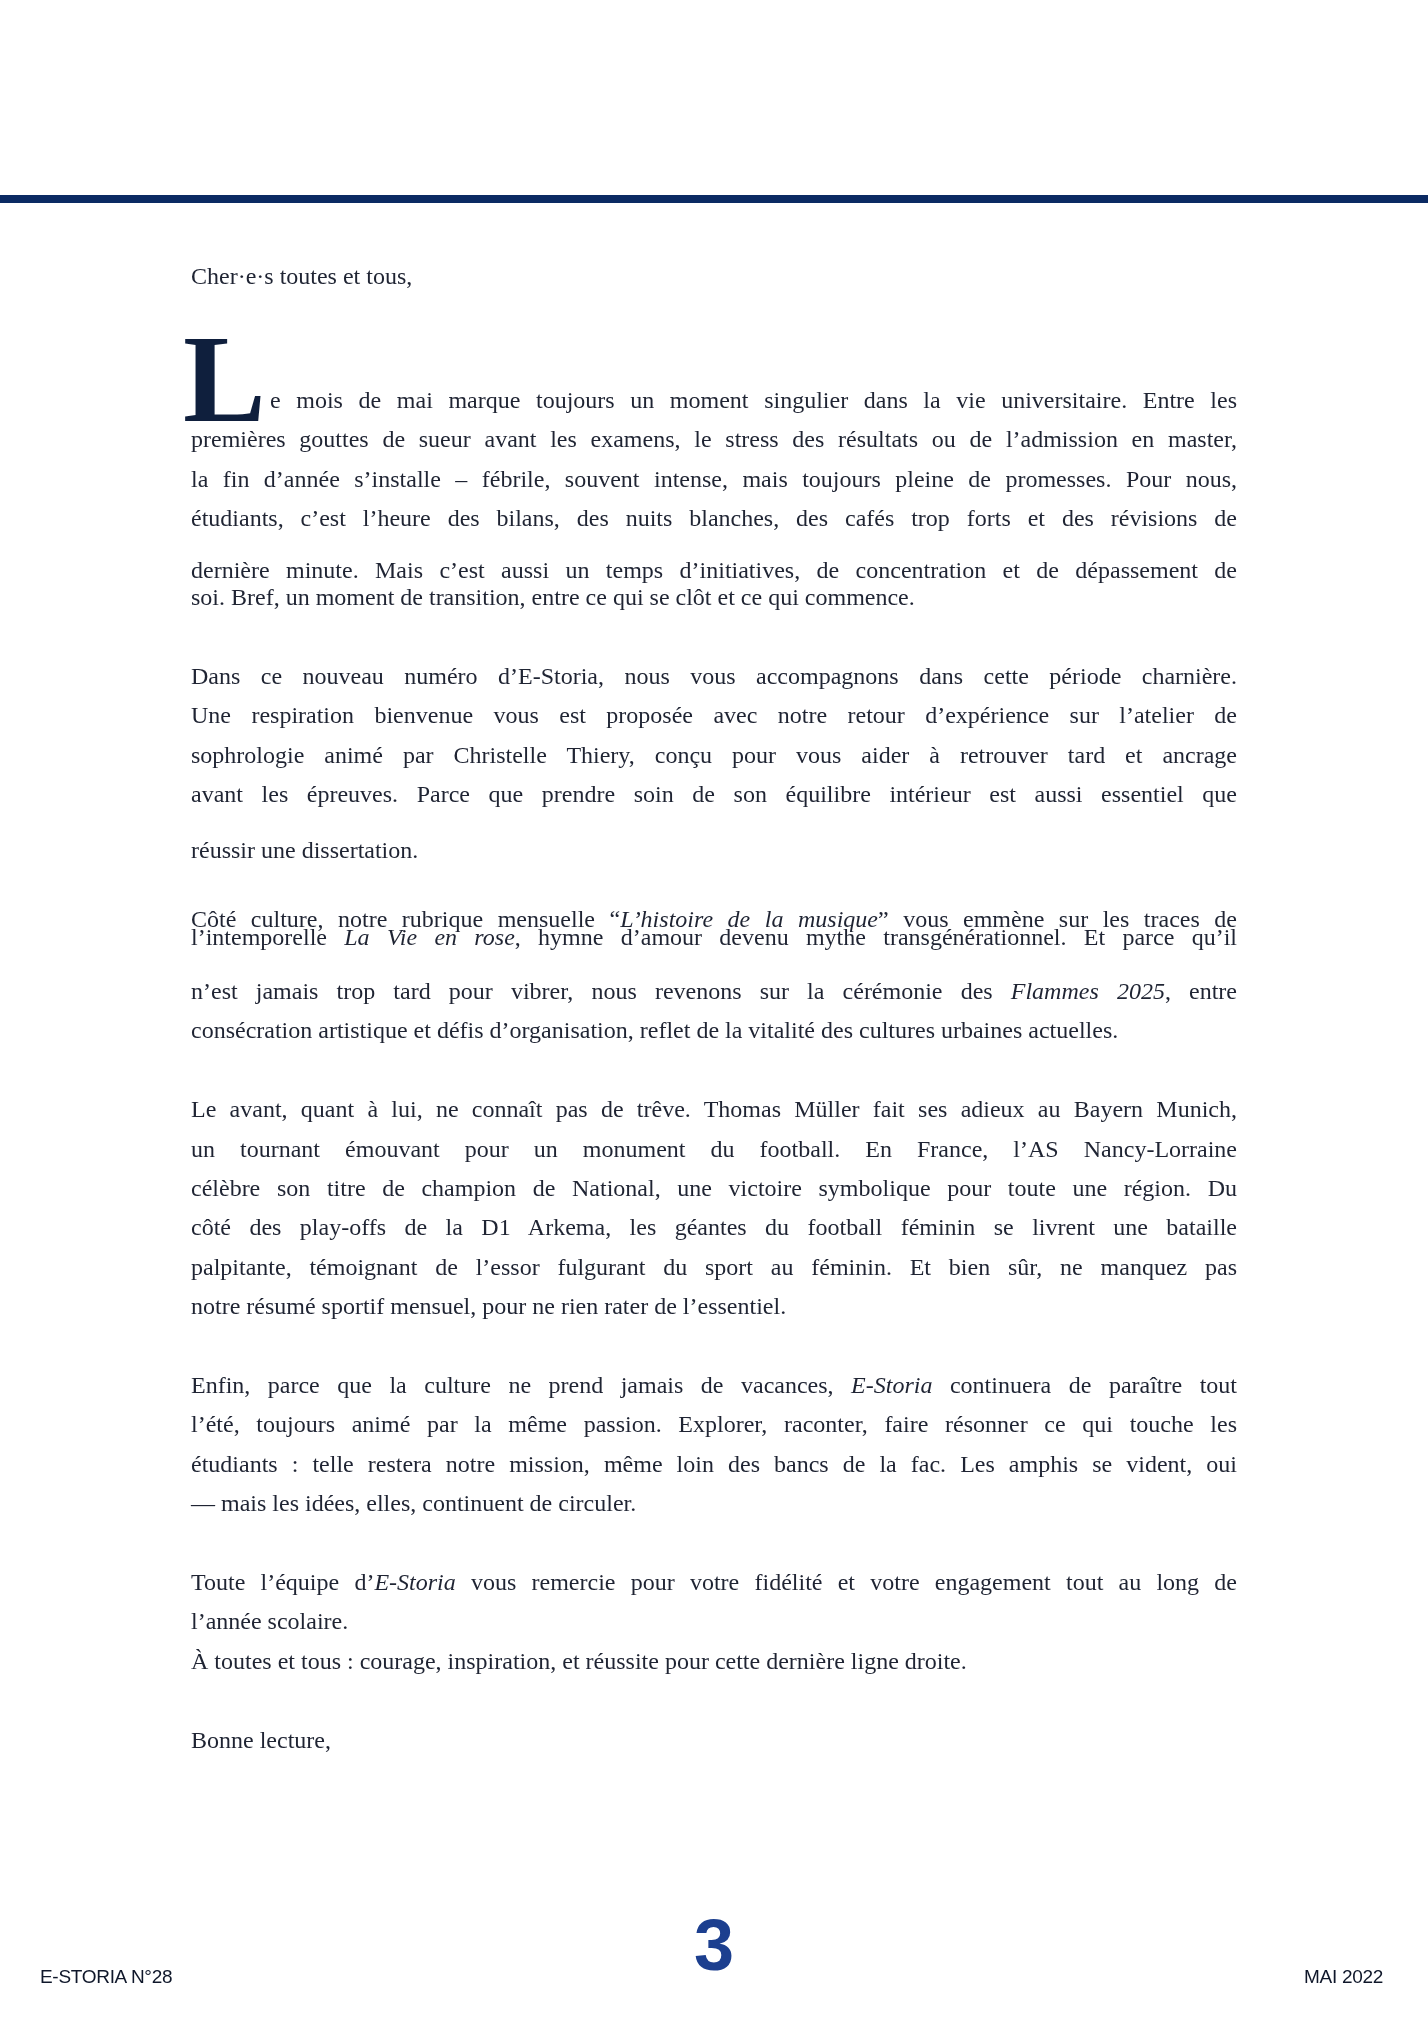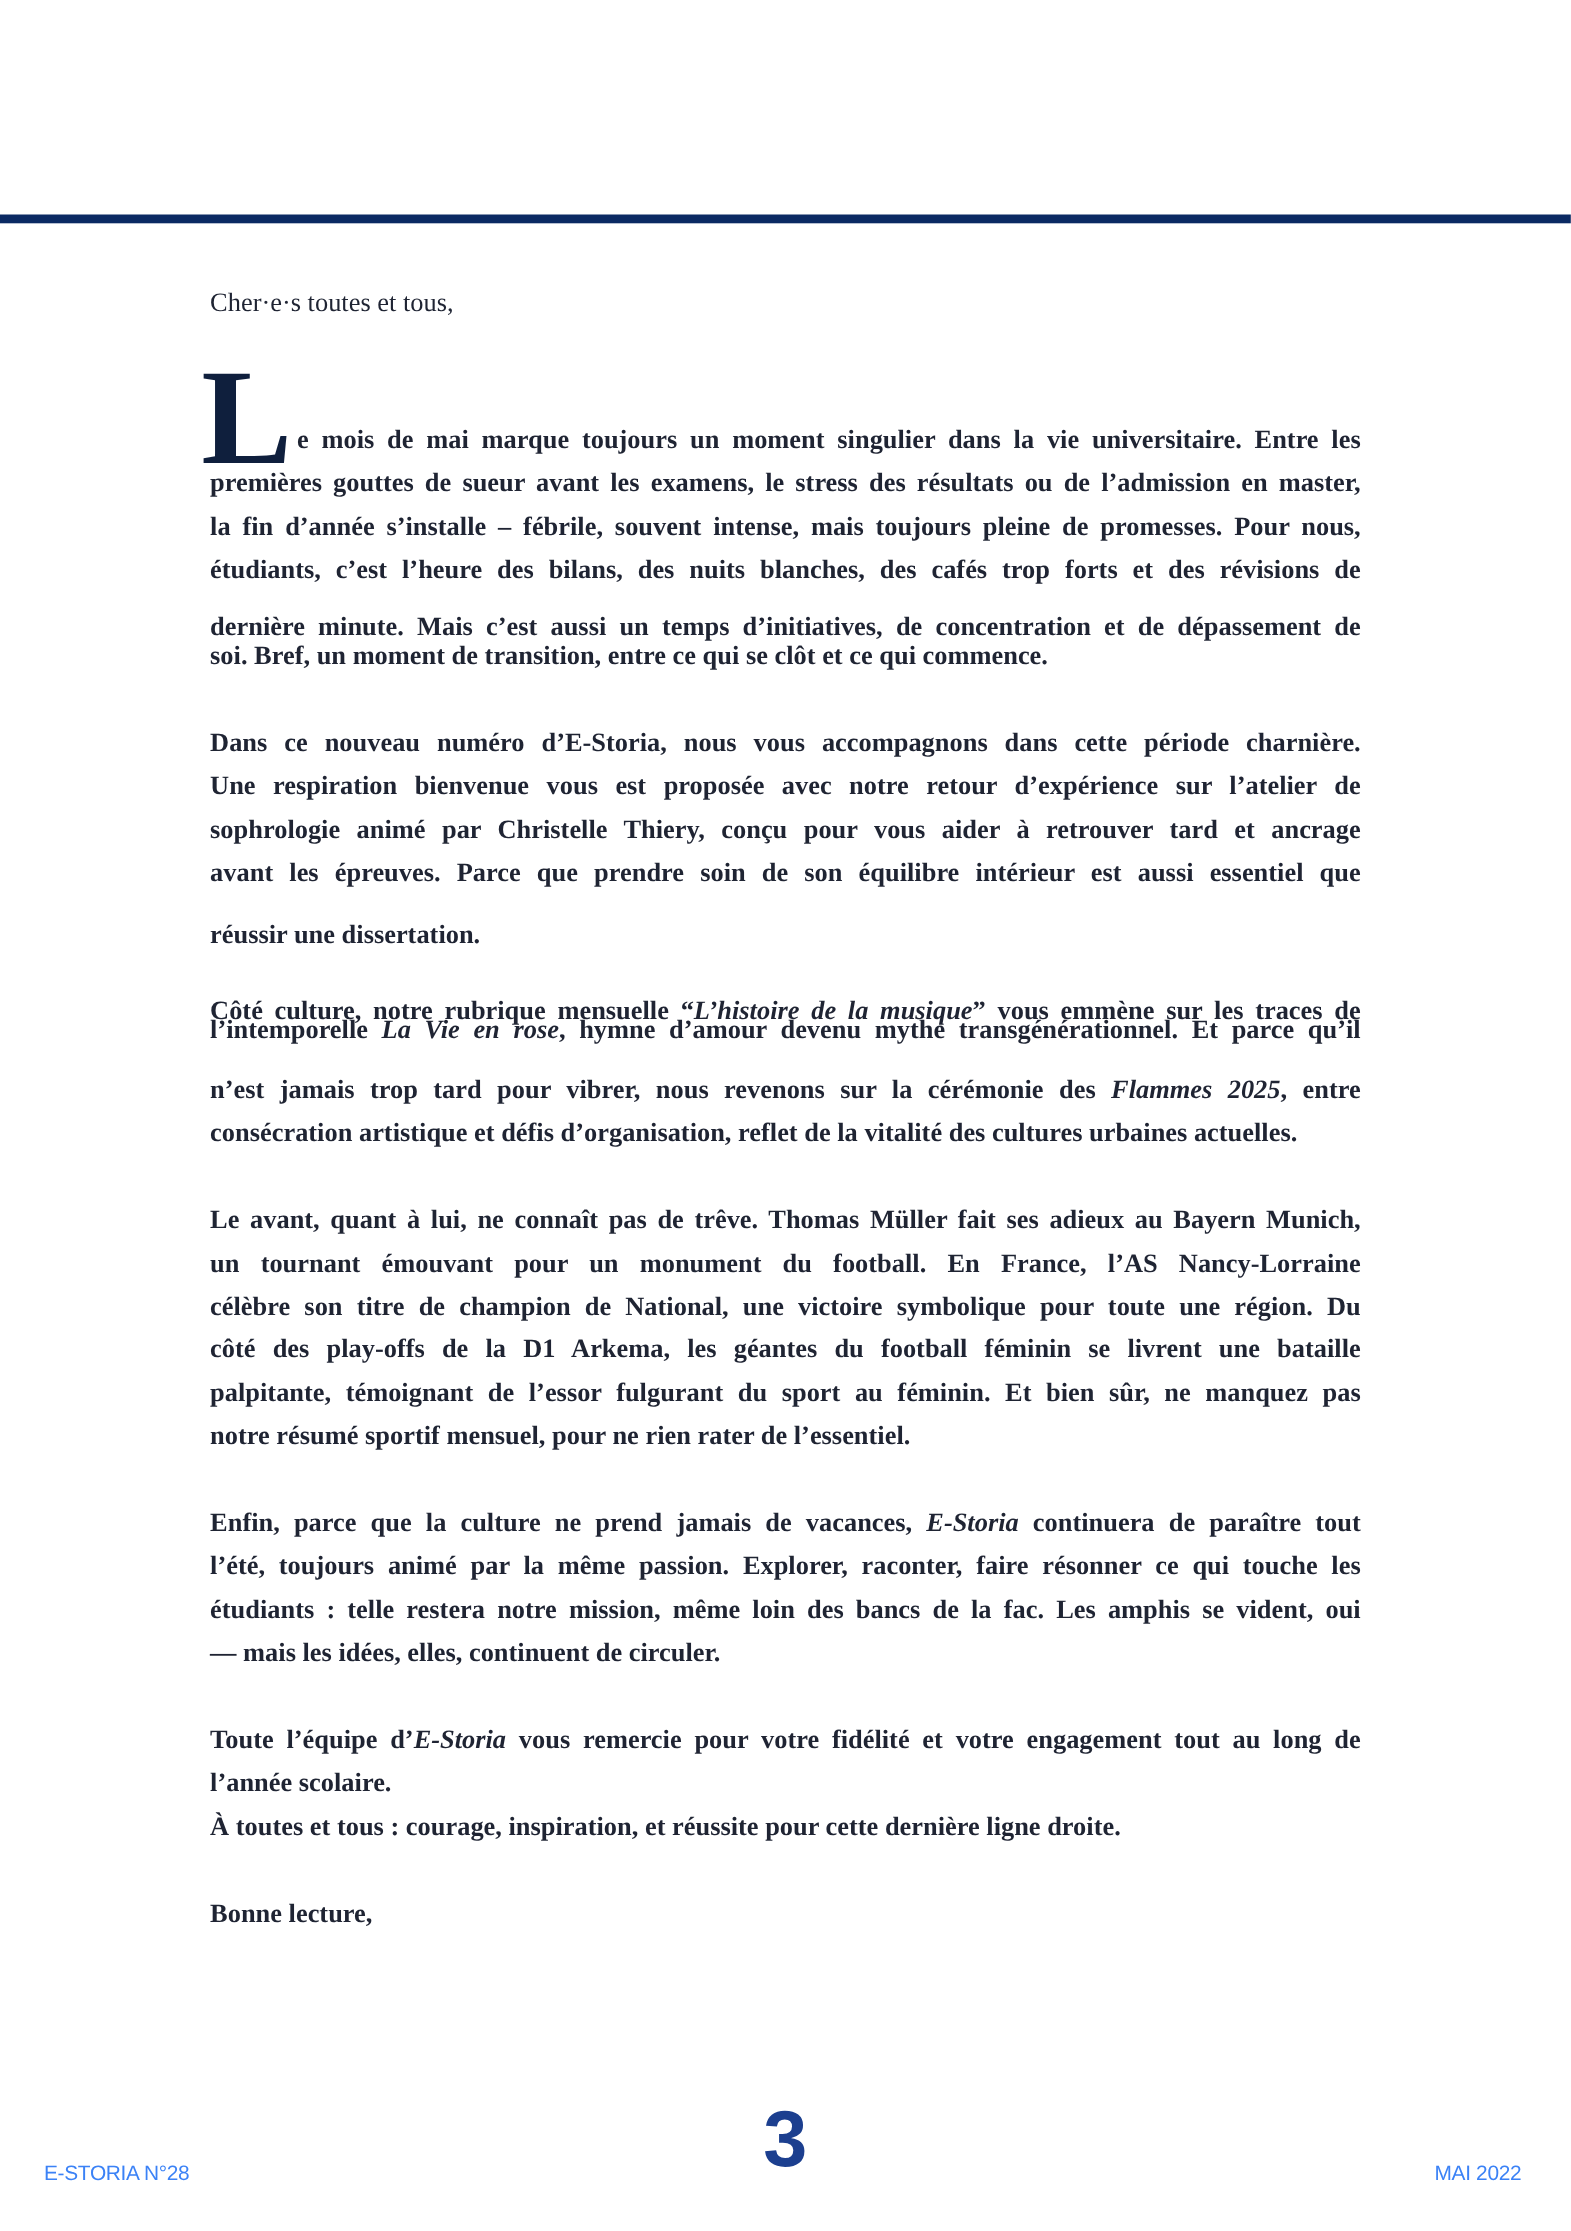--- a/index.html
+++ b/index.html
@@ -9,36 +9,36 @@
     background: #0b2a63;
   }
   .column {
     position: absolute; left: 191px; width: 1046px; top: 0;
     font-family: "Liberation Serif", "DejaVu Serif", serif;
     font-size: 24px; color: #1f2433;
   }
   .line {
     position: absolute; left: 0; width: 1046px; height: 40px;
     line-height: 40px; white-space: nowrap;
-    text-align: justify; text-align-last: justify; font-weight: bold;
+    text-align: justify; text-align-last: justify;
   }
   .line.last { text-align-last: left; }
   .line em { font-style: italic; }
   .greeting { position: absolute; left: 0; white-space: nowrap; line-height: 40px; }
   .dropcap {
     position: absolute; left: -8px; top: 318px;
     font-family: "Liberation Serif", "DejaVu Serif", serif;
     font-weight: bold; font-size: 124px; line-height: 124px;
     color: #0f1f3d;
   }
   .first-line { left: 79px; width: 967px; }
   .footer-left, .footer-right {
     position: absolute; top: 1966px;
     font-family: "Liberation Sans", "DejaVu Sans", sans-serif;
-    font-size: 19px; color: #3b82f6; letter-spacing: -0.3px; line-height: 22px;
+    font-size: 19px; color: #0f172a; letter-spacing: -0.3px; line-height: 22px;
   }
   .footer-left { left: 40px; }
   .footer-right { right: 45px; }
   .page-number {
     position: absolute; left: 0; width: 1428px; top: 1905px; text-align: center;
     font-family: "Liberation Sans", "DejaVu Sans", sans-serif;
     font-weight: bold; font-size: 72px; line-height: 80px; color: #1c3f8f;
   }
 </style>
 </head>

